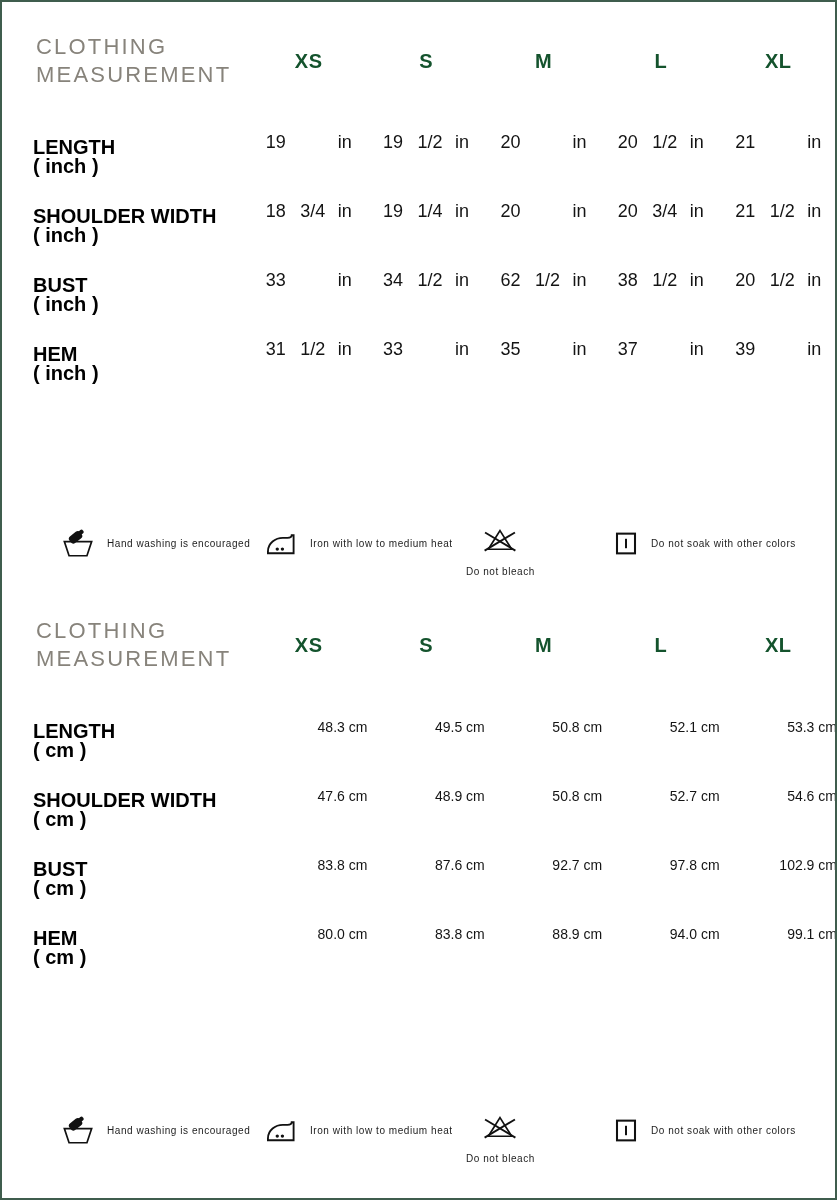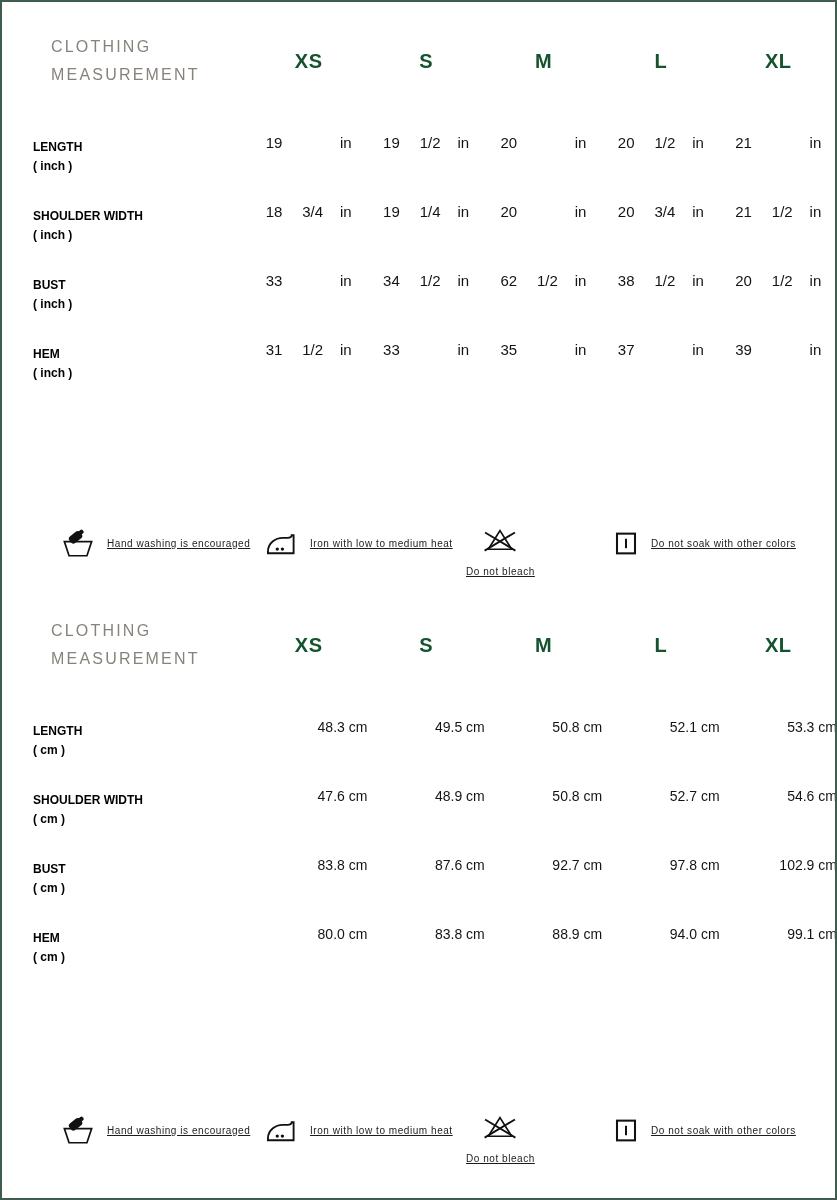--- a/index.html
+++ b/index.html
@@ -12,23 +12,23 @@
     font-family:"Liberation Sans", sans-serif;
     overflow:hidden;
   }
   .thead {
     display:grid;
     grid-template-columns:248px repeat(5,117.4px);
     align-items:center;
     height:66px;
   }
   .title {
-    padding-left:49px;
+    padding-left:34px;
     color:#87837b;
-    font-size:16px;
+    font-size:22px;
     letter-spacing:2.2px;
     line-height:28px;
     font-weight:400;
   }
   .szh {
     text-align:center;
     color:#14532d;
     font-weight:bold;
     font-size:20px;
     letter-spacing:0.5px;
@@ -36,31 +36,31 @@
   .rows { margin-top:14px; }
   .trow {
     display:grid;
     grid-template-columns:248px repeat(5,117.4px);
     align-items:center;
     height:69px;
   }
   .rlabel {
     padding-left:31px;
     font-weight:bold;
-    font-size:12px;
+    font-size:20px;
     line-height:19px;
     color:#000;
     margin-top:28px;
   }
   .icell {
     width:86px;
     margin:0 auto;
     display:flex;
     align-items:flex-start;
-    font-size:15px;
+    font-size:18px;
     color:#141414;
   }
   .icell .v { min-width:26px; text-align:left; }
   .icell .f { flex:1; text-align:center; }
   .icell .u { min-width:18px; text-align:right; }
   .ccell { text-align:right; font-size:14px; color:#141414; }
   .tbl1 { margin-top:26px; }
   .tbl2 { margin-top:51px; }
   .care-row { position:relative; height:36px; }
   .care-row-1 { margin-top:141px; }
@@ -71,21 +71,20 @@
   }
   .care-item.p1 { left:60px; }
   .care-item.p2 { left:263px; }
   .care-item.p3 { left:464px;flex-direction:column; }
   .care-item.p4 { left:612px; }
   .care-label {
     font-size:10px;
     letter-spacing:0.55px;
     color:#1c1c1c;
     white-space:nowrap;
-    text-decoration:underline;
   }
   .cicon { display:inline-flex; align-items:center; }
   .cicon svg { display:block; }
   .footer-code {
     margin-top:14px;
     text-align:center;
     font-size:17px;
     letter-spacing:0.5px;
     color:#111;
   }

